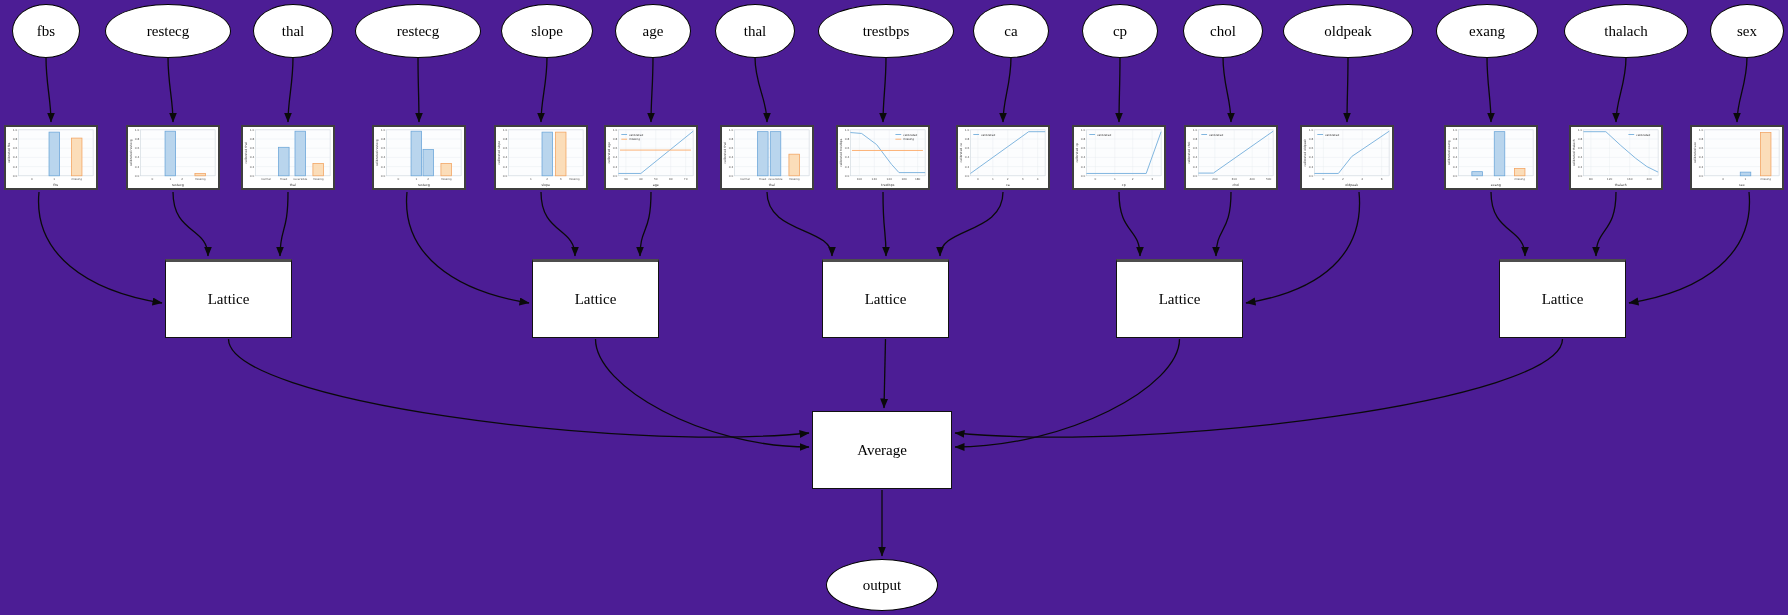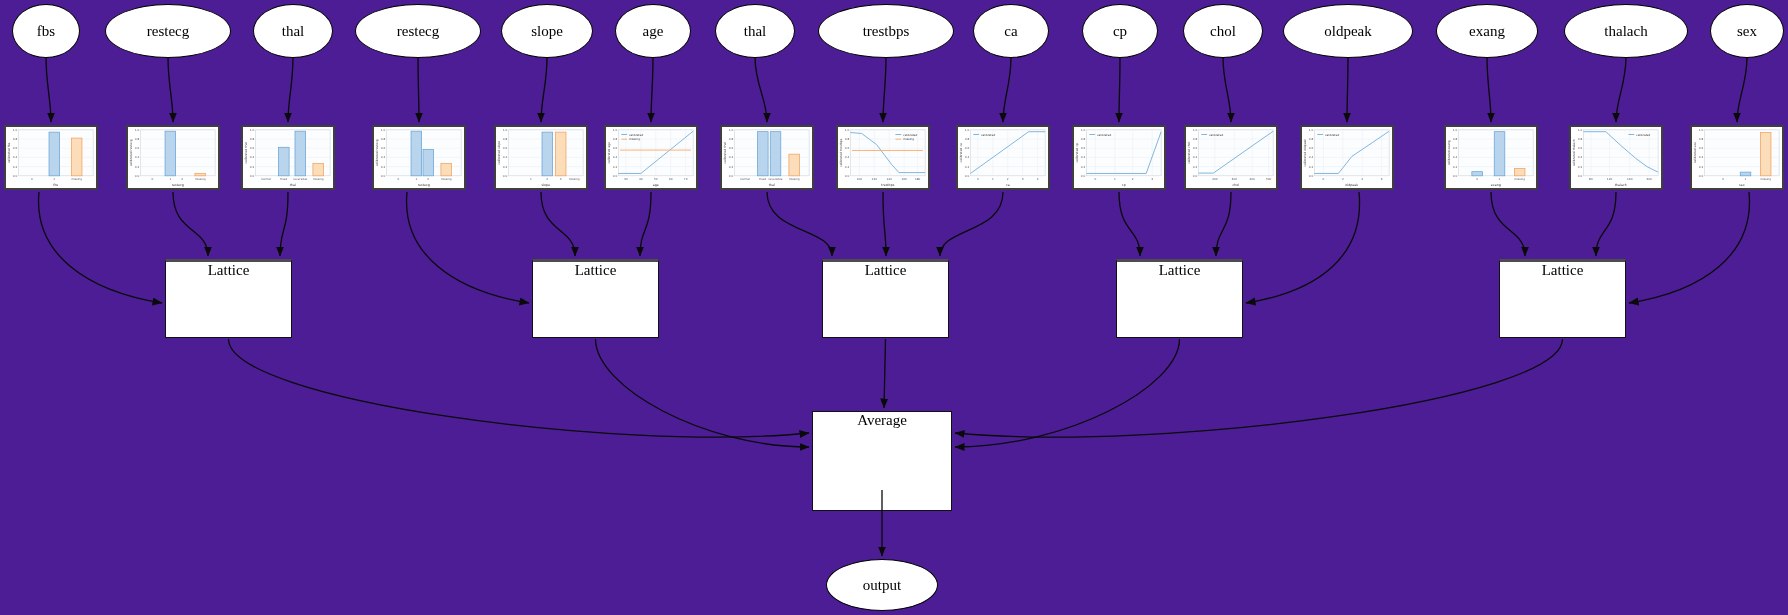--- a/index.html
+++ b/index.html
@@ -5,21 +5,21 @@
   html,body{margin:0;padding:0;background:#fff;}
   #canvas{position:relative;width:1788px;height:615px;background:#4c1d95;
           font-family:"Liberation Serif", serif;overflow:hidden;}
   .ellipse{position:absolute;border:1.3px solid #000;border-radius:50%;
            display:flex;align-items:center;justify-content:center;
            font-size:15px;color:#000;background:#fff;box-sizing:border-box;z-index:2;}
   .thumb{position:absolute;border:2px solid #3f3f3f;background:#fff;
          box-sizing:border-box;z-index:2;}
   .thumb svg{display:block;}
   .box{position:absolute;border:1.3px solid #111;border-top:3.5px solid #4d4d4d;
-       background:#fff;display:flex;justify-content:center;
+       background:#fff;display:flex;align-items:center;justify-content:center;
        font-size:15px;color:#000;box-sizing:border-box;z-index:2;}
   .edges{position:absolute;left:0;top:0;z-index:3;pointer-events:none;}
   .chart-text{font-family:"DejaVu Sans", sans-serif;}
 </style>
 </head>
 <body>
 
 <div id="canvas">
     <svg width="1788" height="615" class="edges">
       <defs>
@@ -540,19 +540,19 @@
     </div>
     <div class="box" style="left: 822px; top: 259px; width: 127px; height: 79px;">
       <span>Lattice</span>
     </div>
     <div class="box" style="left: 1116px; top: 259px; width: 127px; height: 79px;">
       <span>Lattice</span>
     </div>
     <div class="box" style="left: 1499px; top: 259px; width: 127px; height: 79px;">
       <span>Lattice</span>
     </div>
-    <div class="box" style="left: 812px; top: 411px; width: 140px; height: 100px; border-top: 1.3px solid rgb(17, 17, 17);">
+    <div class="box" style="left: 812px; top: 411px; width: 140px; height: 78px; border-top: 1.3px solid rgb(17, 17, 17);">
       <span>Average</span>
     </div>
     <div class="ellipse" style="left: 826px; top: 559px; width: 112px; height: 52px;">
       <span>output</span>
     </div>
   </div>
 
 </body></html>

